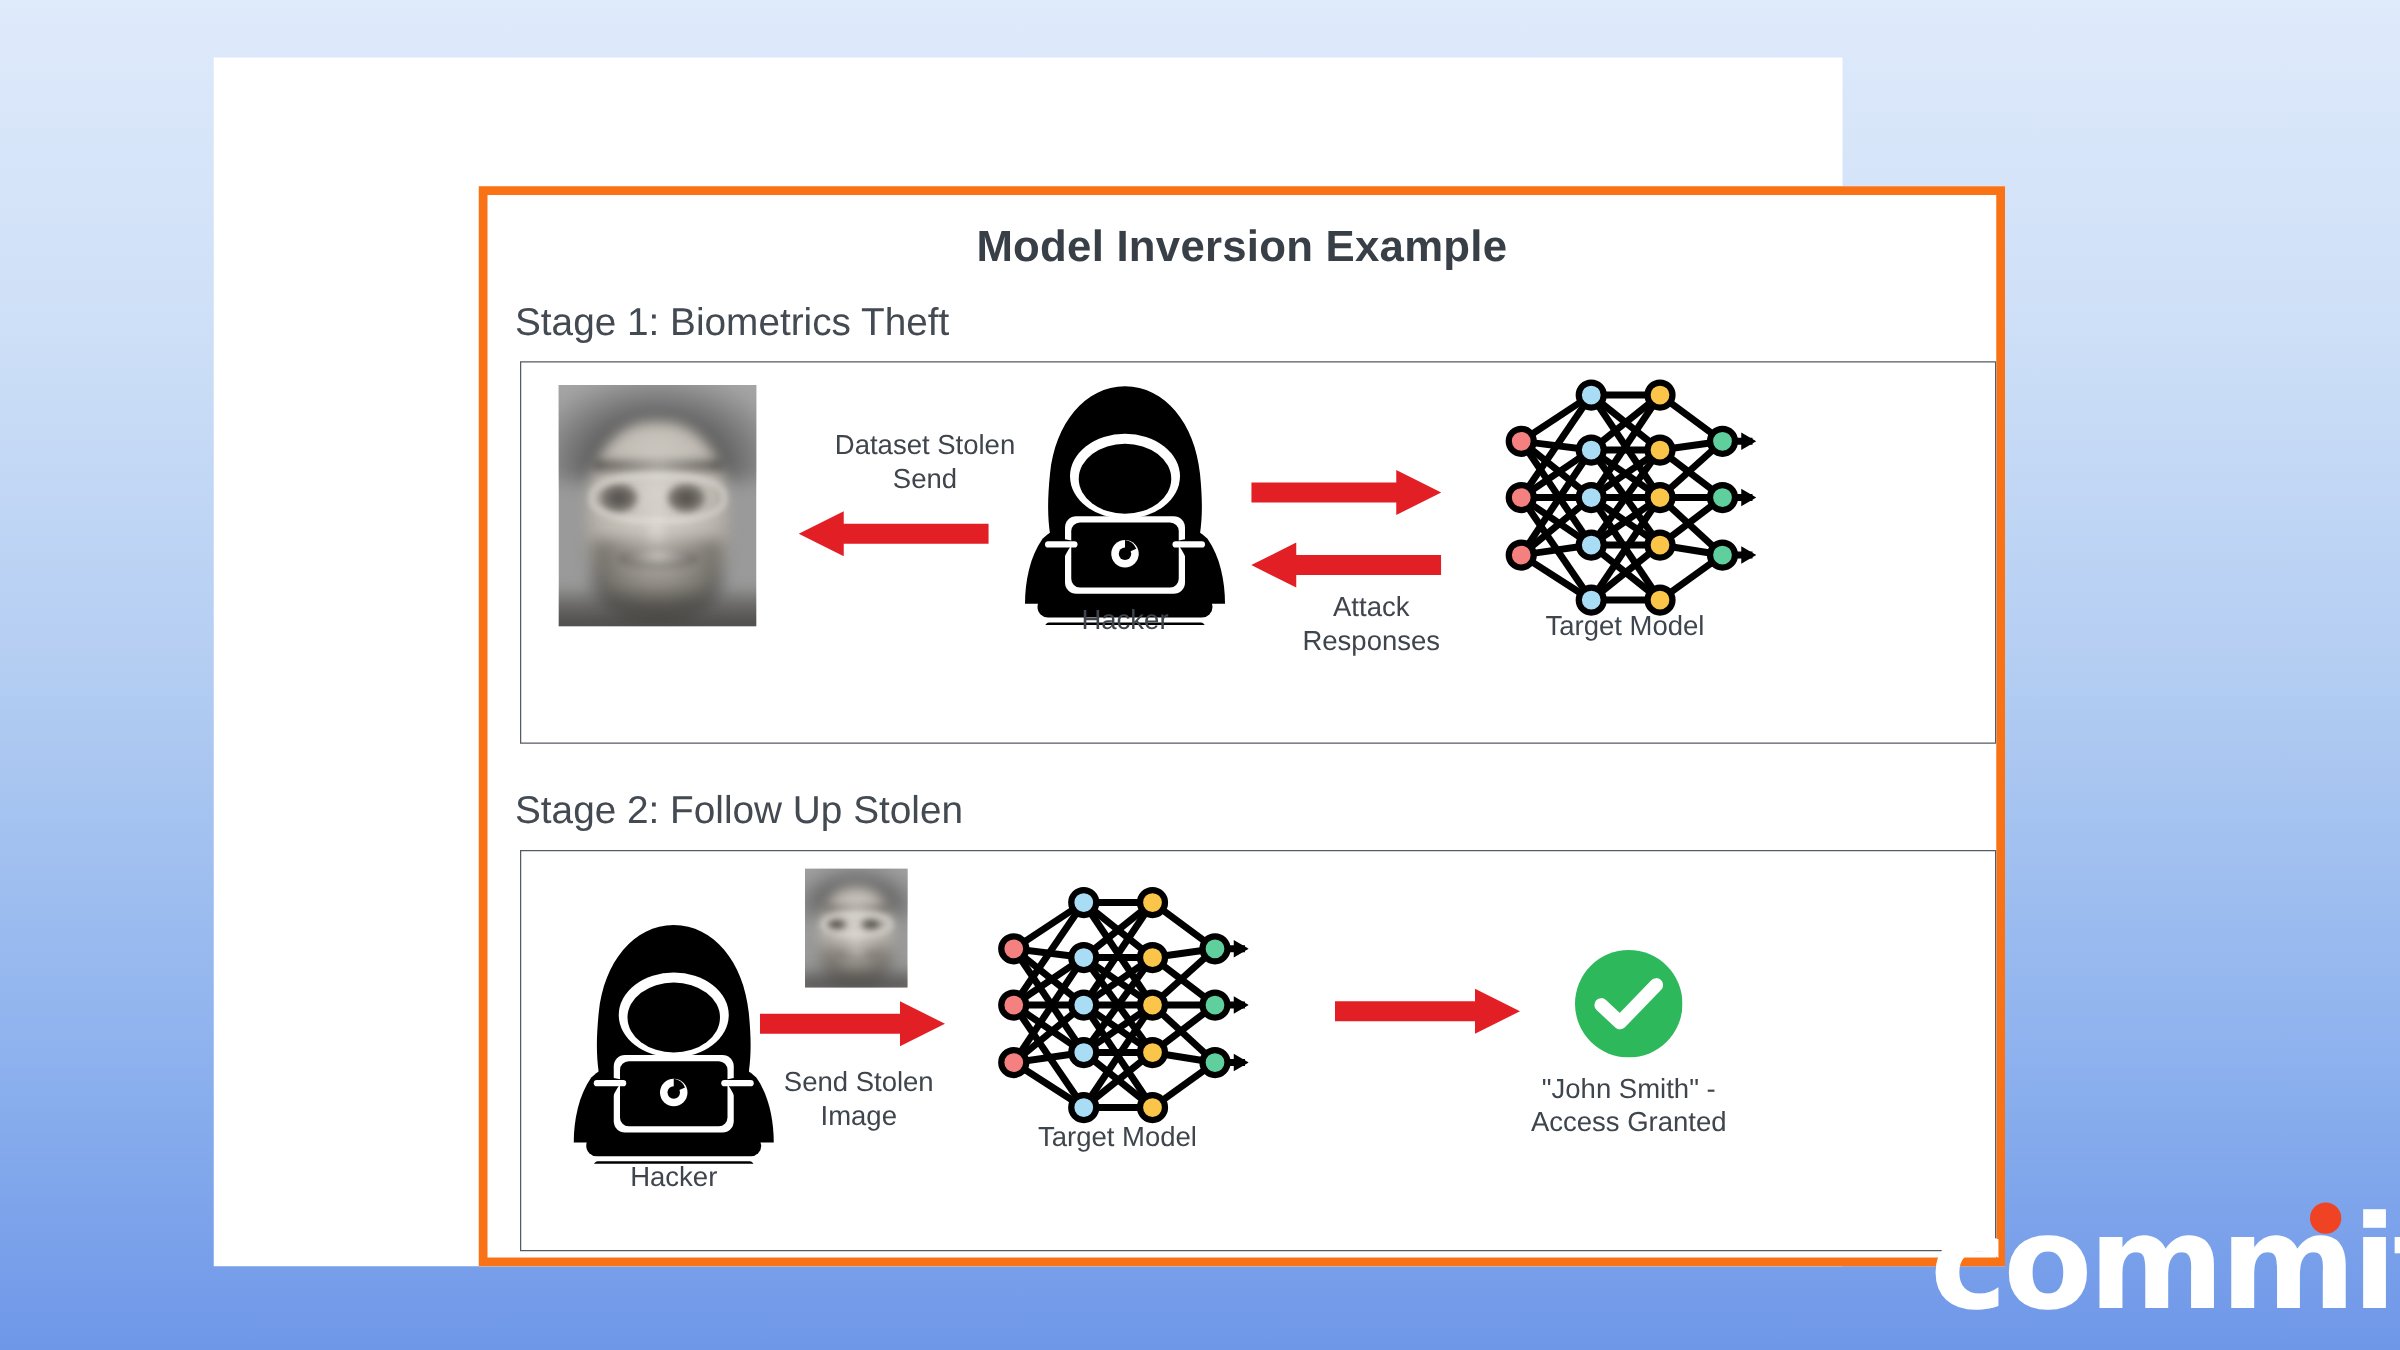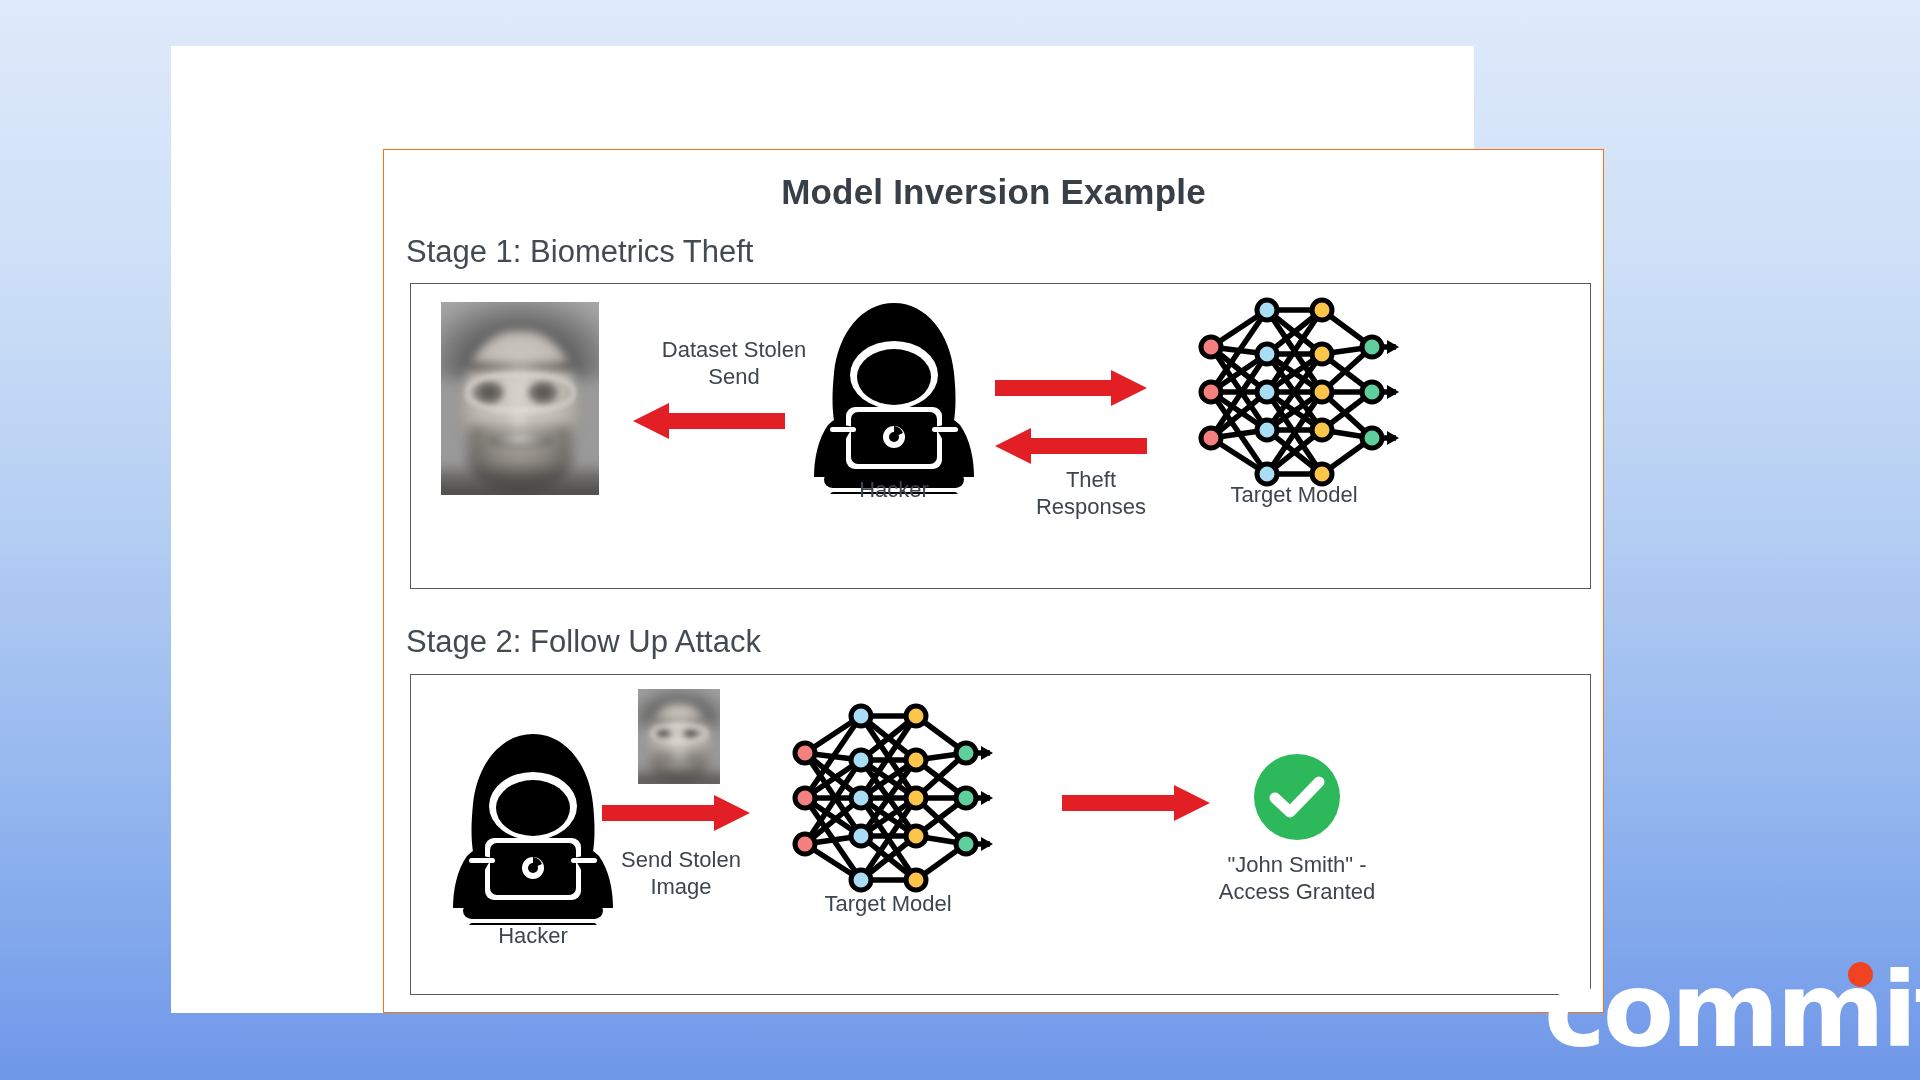--- a/index.html
+++ b/index.html
@@ -19,21 +19,21 @@
     left: 171px; top: 46px;
     width: 1303px; height: 967px;
     background: #ffffff;
   }
 
   
   .frame {
     position: absolute;
     left: 212px; top: 103px;
     width: 1221px; height: 864px;
-    border: 1px solid #f97316;
+    border: 7px solid #f97316;
     background: #ffffff;
   }
 
   .diagram-title {
     position: absolute;
     top: 22px; left: 0; width: 100%;
     text-align: center;
     font-size: 35px;
     font-weight: bold;
     color: #383f47;
@@ -243,21 +243,21 @@
           <polygon points="152,19 116,1 116,11 0,11 0,27 116,27 116,37" fill="#e31f26"></polygon>
         </svg>
       </div>
 
       <div class="arrow" style="left:584px; top:143px;">
         <svg width="152" height="38" viewBox="0 0 152 38">
           <polygon points="0,19 36,1 36,11 152,11 152,27 36,27 36,37" fill="#e31f26"></polygon>
         </svg>
       </div>
 
-      <div class="caption" style="left:570px; top:183px; width:220px;">Theft
+      <div class="caption" style="left:570px; top:183px; width:220px;">Attack
 Responses</div>
 
       <div class="nn abs" style="left:778px; top:8px;">
         <svg width="210" height="200" viewBox="0 0 210 200">
           <g stroke="#000" stroke-width="5.5" fill="none">
 
             <line x1="22" y1="55" x2="78" y2="18"></line>
             <line x1="22" y1="55" x2="78" y2="62"></line>
             <line x1="22" y1="55" x2="78" y2="100"></line>
             <line x1="22" y1="55" x2="78" y2="138"></line>
@@ -327,21 +327,21 @@
             <circle cx="183" cy="55" r="10" fill="#5fcf9e"></circle>
             <circle cx="183" cy="100" r="10" fill="#5fcf9e"></circle>
             <circle cx="183" cy="146" r="10" fill="#5fcf9e"></circle>
           </g>
         </svg>
       </div>
 
       <div class="caption" style="left:763px; top:198px; width:240px;">Target Model</div>
     </div>
 
-    <div class="stage-label s2">Stage 2: Follow Up Attack</div>
+    <div class="stage-label s2">Stage 2: Follow Up Stolen</div>
 
     <div class="stage-box s2">
 
       <div class="hacker abs" style="left:38px; top:55px;">
         <svg width="168" height="195" viewBox="0 0 168 195">
           <path d="M84 4 C52 4 28 34 24 74 C22 94 22 108 24 122 L40 130
                    C34 104 38 76 52 58 C62 44 72 38 84 38
                    C96 38 106 44 116 58 C130 76 134 104 128 130 L144 122
                    C146 108 146 94 144 74 C140 34 116 4 84 4 Z" fill="#000"></path>
           <path d="M84 6 C54 6 32 36 30 76 C28 98 30 116 34 130

